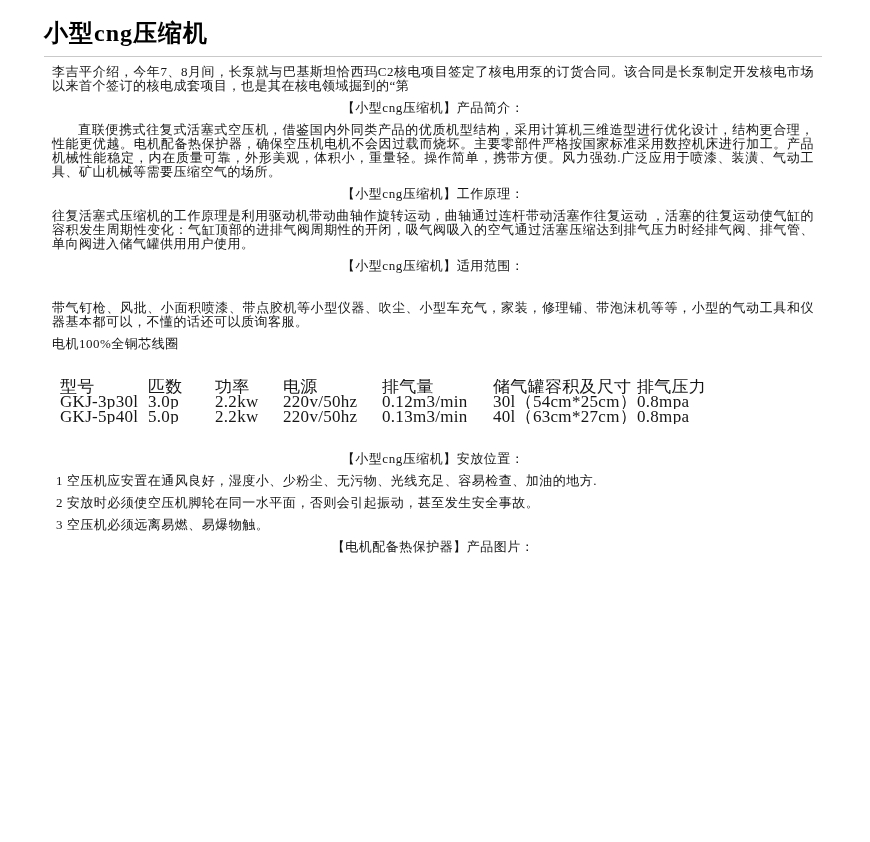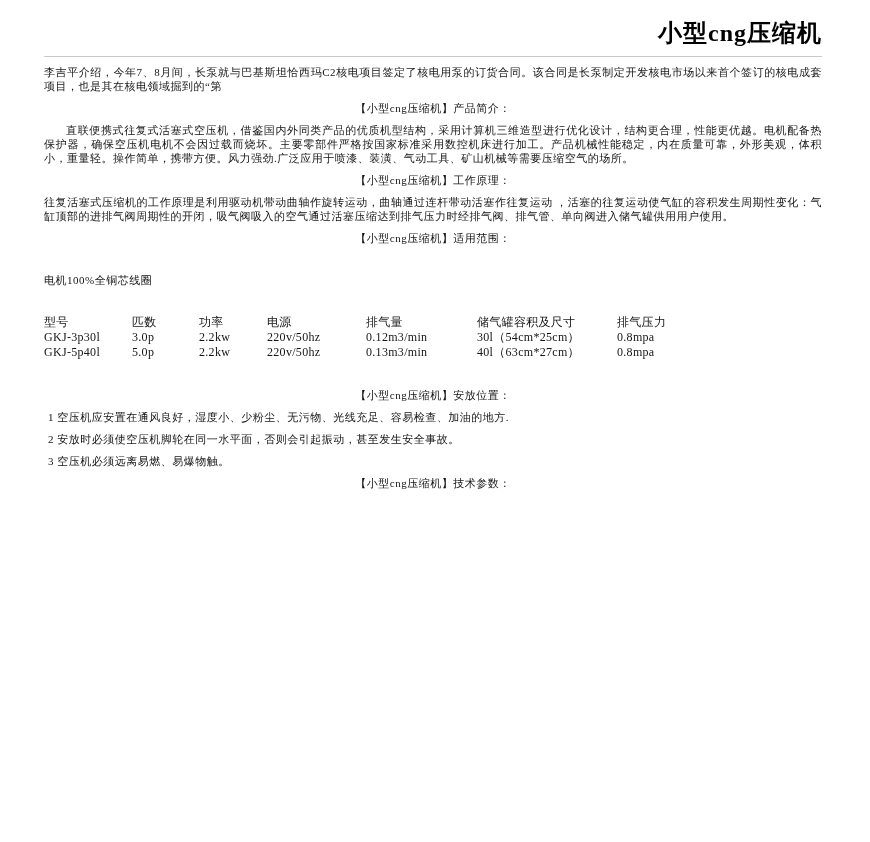--- a/index.html
+++ b/index.html
@@ -16,56 +16,56 @@
     color: #151515;
   }
   .content {
     margin-left: 44px;
     margin-right: 48px; 
   }
   .title {
     font-size: 24px;
     line-height: 28px;
     font-weight: bold;
-    text-align: right;
+    text-align: left;
     letter-spacing: 1px;
     color: #000000;
     margin: 19px 0 9px 0;
   }
   .divider {
     border: none;
     border-top: 1px solid #c9c9c9;
     height: 0;
     margin: 0;
   }
   p.body {
-    font-size: 11px;
+    font-size: 13px;
     line-height: 14px;
     letter-spacing: 0.5px;
-    margin: 8px 0;
+    margin: 8px 8px;
     text-align: justify;
   }
   p.heading {
     text-align: center;
   }
   p.indent {
     text-indent: 2em;
   }
   p.item {
     text-align: left;
     padding-left: 4px;
   }
   .sp12 { height: 12px; }
   .sp20 { height: 20px; }
   .h-img { margin-top: 18px; }
   table.spec-table {
     border-collapse: collapse;
     table-layout: fixed;
-    margin-left: 0;
-    font-size: 12px;
+    margin-left: 16px;
+    font-size: 17px;
     letter-spacing: 0.3px;
   }
   table.spec-table th,
   table.spec-table td {
     font-weight: normal;
     text-align: left;
     vertical-align: top;
     padding: 0;
     height: 15px;
     line-height: 15px;
@@ -86,20 +86,21 @@
     <p class="body">李吉平介绍，今年7、8月间，长泵就与巴基斯坦恰西玛C2核电项目签定了核电用泵的订货合同。该合同是长泵制定开发核电市场以来首个签订的核电成套项目，也是其在核电领域掘到的“第</p>
 
     <p class="body heading">【小型cng压缩机】产品简介：</p>
     <p class="body indent">直联便携式往复式活塞式空压机，借鉴国内外同类产品的优质机型结构，采用计算机三维造型进行优化设计，结构更合理，性能更优越。电机配备热保护器，确保空压机电机不会因过载而烧坏。主要零部件严格按国家标准采用数控机床进行加工。产品机械性能稳定，内在质量可靠，外形美观，体积小，重量轻。操作简单，携带方便。风力强劲.广泛应用于喷漆、装潢、气动工具、矿山机械等需要压缩空气的场所。</p>
 
     <p class="body heading">【小型cng压缩机】工作原理：</p>
     <p class="body">往复活塞式压缩机的工作原理是利用驱动机带动曲轴作旋转运动，曲轴通过连杆带动活塞作往复运动 ，活塞的往复运动使气缸的容积发生周期性变化：气缸顶部的进排气阀周期性的开闭，吸气阀吸入的空气通过活塞压缩达到排气压力时经排气阀、排气管、单向阀进入储气罐供用用户使用。</p>
 
     <p class="body heading">【小型cng压缩机】适用范围：</p>
     <div class="sp12"></div>
+    <p class="body">带气钉枪、风批、小面积喷漆、带点胶机等小型仪器、吹尘、小型车充气，家装，修理铺、带泡沫机等等，小型的气动工具和仪器基本都可以，不懂的话还可以质询客服。</p>
 
     <p class="body">电机100%全铜芯线圈</p>
 
 
     <div class="sp20"></div>
 
     <table class="spec-table">
       <colgroup>
         <col style="width:88px">
           <col style="width:67px">
@@ -142,16 +143,16 @@
       </tbody>
     </table>
 
     <div class="sp20"></div>
 
     <p class="body heading">【小型cng压缩机】安放位置：</p>
     <p class="body item">1 空压机应安置在通风良好，湿度小、少粉尘、无污物、光线充足、容易检查、加油的地方.</p>
     <p class="body item">2 安放时必须使空压机脚轮在同一水平面，否则会引起振动，甚至发生安全事故。</p>
     <p class="body item">3 空压机必须远离易燃、易爆物触。</p>
 
-    <p class="body heading h-img">【小型cng压缩机】技术参数：</p>
+    <p class="body heading h-img">【电机配备热保护器】产品图片：</p>
 
   </div>
 </div>
 
 </body></html>

